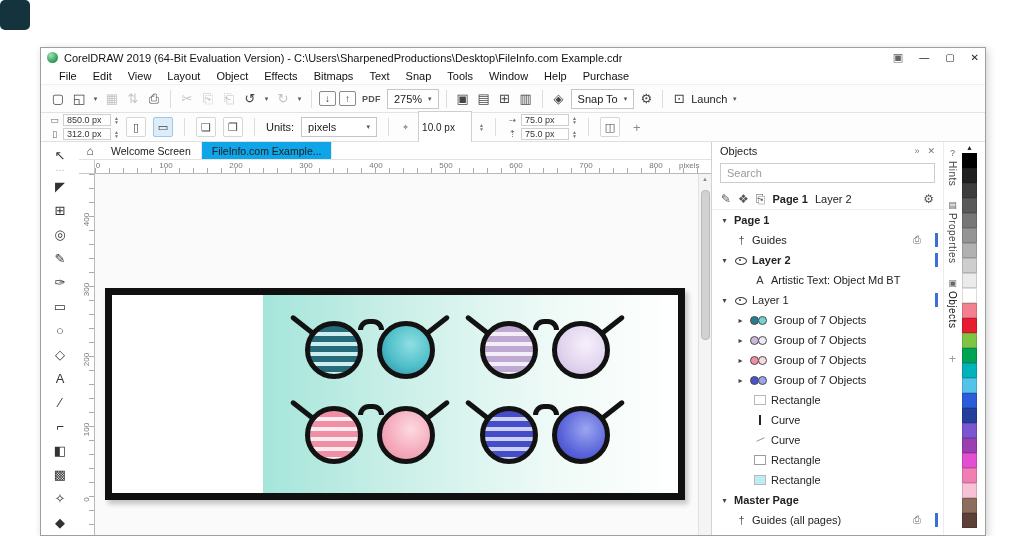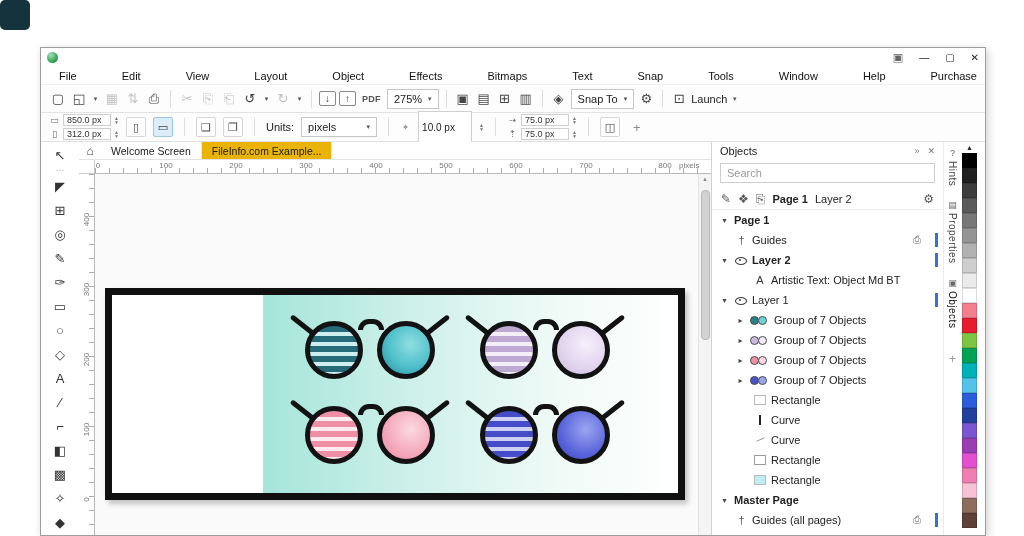--- a/index.html
+++ b/index.html
@@ -18,21 +18,21 @@
     background:#fff; flex:0 0 auto; }
   .logo { width:11px; height:11px; border-radius:50%;
     background:radial-gradient(circle at 35% 30%, #9fe0b6, #2a9a50 70%, #157237); flex:0 0 auto; }
   .title-text { font-size:11px; color:#111; white-space:nowrap; overflow:hidden; }
   .win-right { margin-left:auto; display:flex; align-items:center; gap:16px; }
   .winbtn { font-size:10px; color:#222; cursor:default; }
   .winbtn.gal { color:#666; font-size:11px; }
 
   
   .menubar { height:18px; display:flex; align-items:center; padding-left:10px;
-    background:#fff; border-bottom:1px solid #f0f0f0; flex:0 0 auto;justify-content:space-between; }
+    background:#fff; border-bottom:1px solid #f0f0f0; flex:0 0 auto; }
   .menu-item { padding:2px 8px; color:#111; }
 
   
   .toolbar { height:28px; display:flex; align-items:center; gap:3px; padding:0 8px;
     background:#fdfdfd; border-bottom:1px solid #e3e3e3; flex:0 0 auto; }
   .tbi { width:18px; text-align:center; font-size:13px; color:#454545; }
   .tbi.dis { color:#c3c3c3; }
   .tbi.sm { width:9px; font-size:7px; color:#555; }
   .sep { width:1px; height:18px; background:#ddd; margin:0 4px; }
   .combo { border:1px solid #c6c6c6; height:20px; background:#fff; display:flex;
@@ -69,21 +69,21 @@
   .tool-dots { font-size:9px; color:#b5b5b5; height:8px; line-height:6px; }
 
   
   .docwrap { flex:1 1 auto; display:flex; flex-direction:column; min-width:0; }
   .tabbar { height:18px; display:flex; align-items:stretch; background:#fff;
     border-bottom:1px solid #e2e2e2; flex:0 0 auto; }
   .home { width:22px; display:flex; align-items:center; justify-content:center;
     font-size:12px; color:#444; }
   .doctab { display:flex; align-items:center; padding:0 10px; font-size:10.5px;
     color:#222; border-right:1px solid #e6e6e6; }
-  .doctab.active { background:#eab308; }
+  .doctab.active { background:#0ea5e9; }
 
   
   .rulerrow { height:14px; display:flex; flex:0 0 auto; background:#fff; }
   .rulercorner { width:16px; border-right:1px solid #c9c9c9; border-bottom:1px solid #c9c9c9; }
   .hruler { flex:1; position:relative; border-bottom:1px solid #b9b9b9; background:#fff; }
   .hruler .ticks { position:absolute; inset:auto 0 0 0; height:5px;
     background:repeating-linear-gradient(90deg,#ababab 0 1px,transparent 1px 14px); }
   .hlab { position:absolute; top:1px; font-size:8px; color:#777; transform:translateX(-50%); }
   .hunit { position:absolute; top:1px; font-size:8px; color:#777; }
   .canvasrow { flex:1 1 auto; display:flex; min-height:0; }
@@ -188,20 +188,21 @@
 </head>
 <body>
 
 <div class="stage">
   <div class="corner-chip"></div>
 
   <div class="window">
 
     <div class="titlebar">
       <span class="logo"></span>
+      <span class="title-text">CorelDRAW 2019 (64-Bit Evaluation Version) - C:\Users\SharpenedProductions\Desktop\FileInfo.com Example.cdr</span>
       <span class="win-right">
         <span class="winbtn gal">▣</span>
         <span class="winbtn">—</span>
         <span class="winbtn">▢</span>
         <span class="winbtn">✕</span>
       </span>
     </div>
 
     <div class="menubar">
       <span class="menu-item">File</span>
@@ -355,21 +356,21 @@
           <span class="hruler">
             <span class="ticks"></span>
             <span class="hlab" style="left:3px;">0</span>
             <span class="hlab" style="left:71px;">100</span>
             <span class="hlab" style="left:141px;">200</span>
             <span class="hlab" style="left:211px;">300</span>
             <span class="hlab" style="left:281px;">400</span>
             <span class="hlab" style="left:351px;">500</span>
             <span class="hlab" style="left:421px;">600</span>
             <span class="hlab" style="left:491px;">700</span>
-            <span class="hlab" style="left:561px;margin-left:9px;">800</span>
+            <span class="hlab" style="left:561px;">800</span>
             <span class="hunit" style="left:584px;">pixels</span>
           </span>
         </div>
 
         <div class="canvasrow">
           <span class="vruler">
             <span class="ticks"></span>
             <span class="vlab" style="top:41px;">400</span>
             <span class="vlab" style="top:111px;">300</span>
             <span class="vlab" style="top:181px;">200</span>

